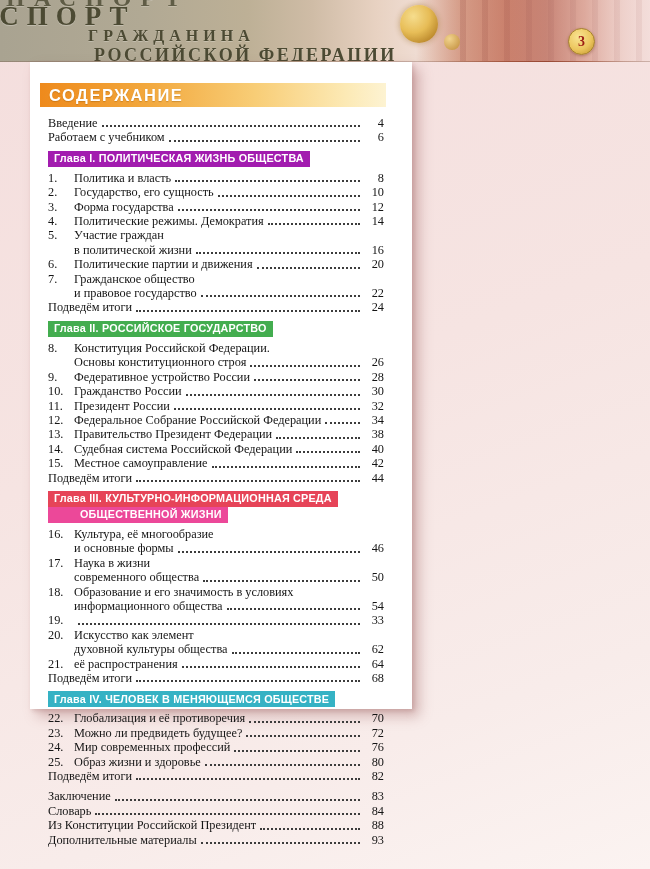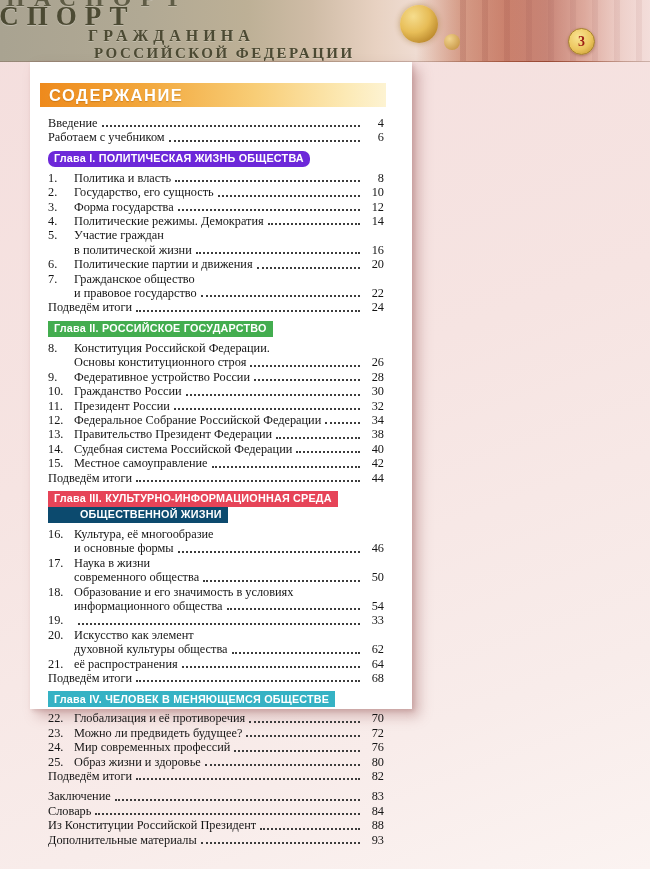--- a/index.html
+++ b/index.html
@@ -28,21 +28,21 @@
   }
   .banner .fade{
     position:absolute; top:0; right:0; width:240px; height:62px;
     background:linear-gradient(90deg, rgba(244,222,221,0) 0%, rgba(244,222,221,.65) 100%);
   }
   .b-txt{ position:absolute; color:#4c4a33; font-weight:bold; white-space:nowrap;
           text-shadow:0 1px 0 rgba(255,255,255,.25); }
   .b-txt.l1{ top:-15px; left:6px;  font-size:24px; letter-spacing:9px; opacity:.8; }
   .b-txt.l2{ top:1px;   left:-56px; font-size:27px; letter-spacing:8px; }
   .b-txt.l3{ top:27px;  left:88px; font-size:16px; letter-spacing:5px; }
-  .b-txt.l4{ top:45px;  left:94px; font-size:15px; letter-spacing:2.5px; }
+  .b-txt.l4{ top:45px;  left:94px; font-size:18px; letter-spacing:2.5px; }
   .emblem{
     position:absolute; top:5px; left:400px; width:38px; height:38px; border-radius:50%;
     background:radial-gradient(circle at 35% 30%, #f7dd8a 0%, #e7bc51 45%, #b98524 80%, #8f6415 100%);
     box-shadow:0 0 6px rgba(150,100,20,.5); opacity:.95;
   }
   .emblem-small{
     position:absolute; top:34px; left:444px; width:16px; height:16px; border-radius:50%;
     background:radial-gradient(circle at 35% 30%, #f7dd8a, #b98524); opacity:.8;
   }
 
@@ -125,21 +125,21 @@
               <div class="line">
                 <span class="t">Работаем с учебником</span>
                 <span class="leader"></span>
                 <span class="pg">6</span>
               </div>
             </div>
           </div>
         </section>
         <section class="sec">
           <div class="badge">
-            <span class="badge-line" style="background: #6d28d9; border-radius: 7px;">Глава I. ПОЛИТИЧЕСКАЯ ЖИЗНЬ ОБЩЕСТВА</span>
+            <span class="badge-line" style="background: #a21caf;">Глава I. ПОЛИТИЧЕСКАЯ ЖИЗНЬ ОБЩЕСТВА</span>
           </div>
           <div class="row">
             <span class="num">1.</span>
             <div class="body">
               <div class="line">
                 <span class="t">Политика и власть</span>
                 <span class="leader"></span>
                 <span class="pg">8</span>
               </div>
             </div>
@@ -313,21 +313,21 @@
                 <span class="t">Подведём итоги</span>
                 <span class="leader"></span>
                 <span class="pg">44</span>
               </div>
             </div>
           </div>
         </section>
         <section class="sec">
           <div class="badge">
             <span class="badge-line" style="background: rgb(230, 68, 88);">Глава III. КУЛЬТУРНО-ИНФОРМАЦИОННАЯ СРЕДА</span>
-            <span class="badge-line" style="background: #0c4a6e; padding-left: 32px;">ОБЩЕСТВЕННОЙ ЖИЗНИ</span>
+            <span class="badge-line" style="background: #ec4899; padding-left: 32px;">ОБЩЕСТВЕННОЙ ЖИЗНИ</span>
           </div>
           <div class="row">
             <span class="num">16.</span>
             <div class="body">
               <div class="line">
                 <span class="t">Культура, её многообразие</span>
               </div>
               <div class="line">
                 <span class="t">и основные формы</span>
                 <span class="leader"></span>

